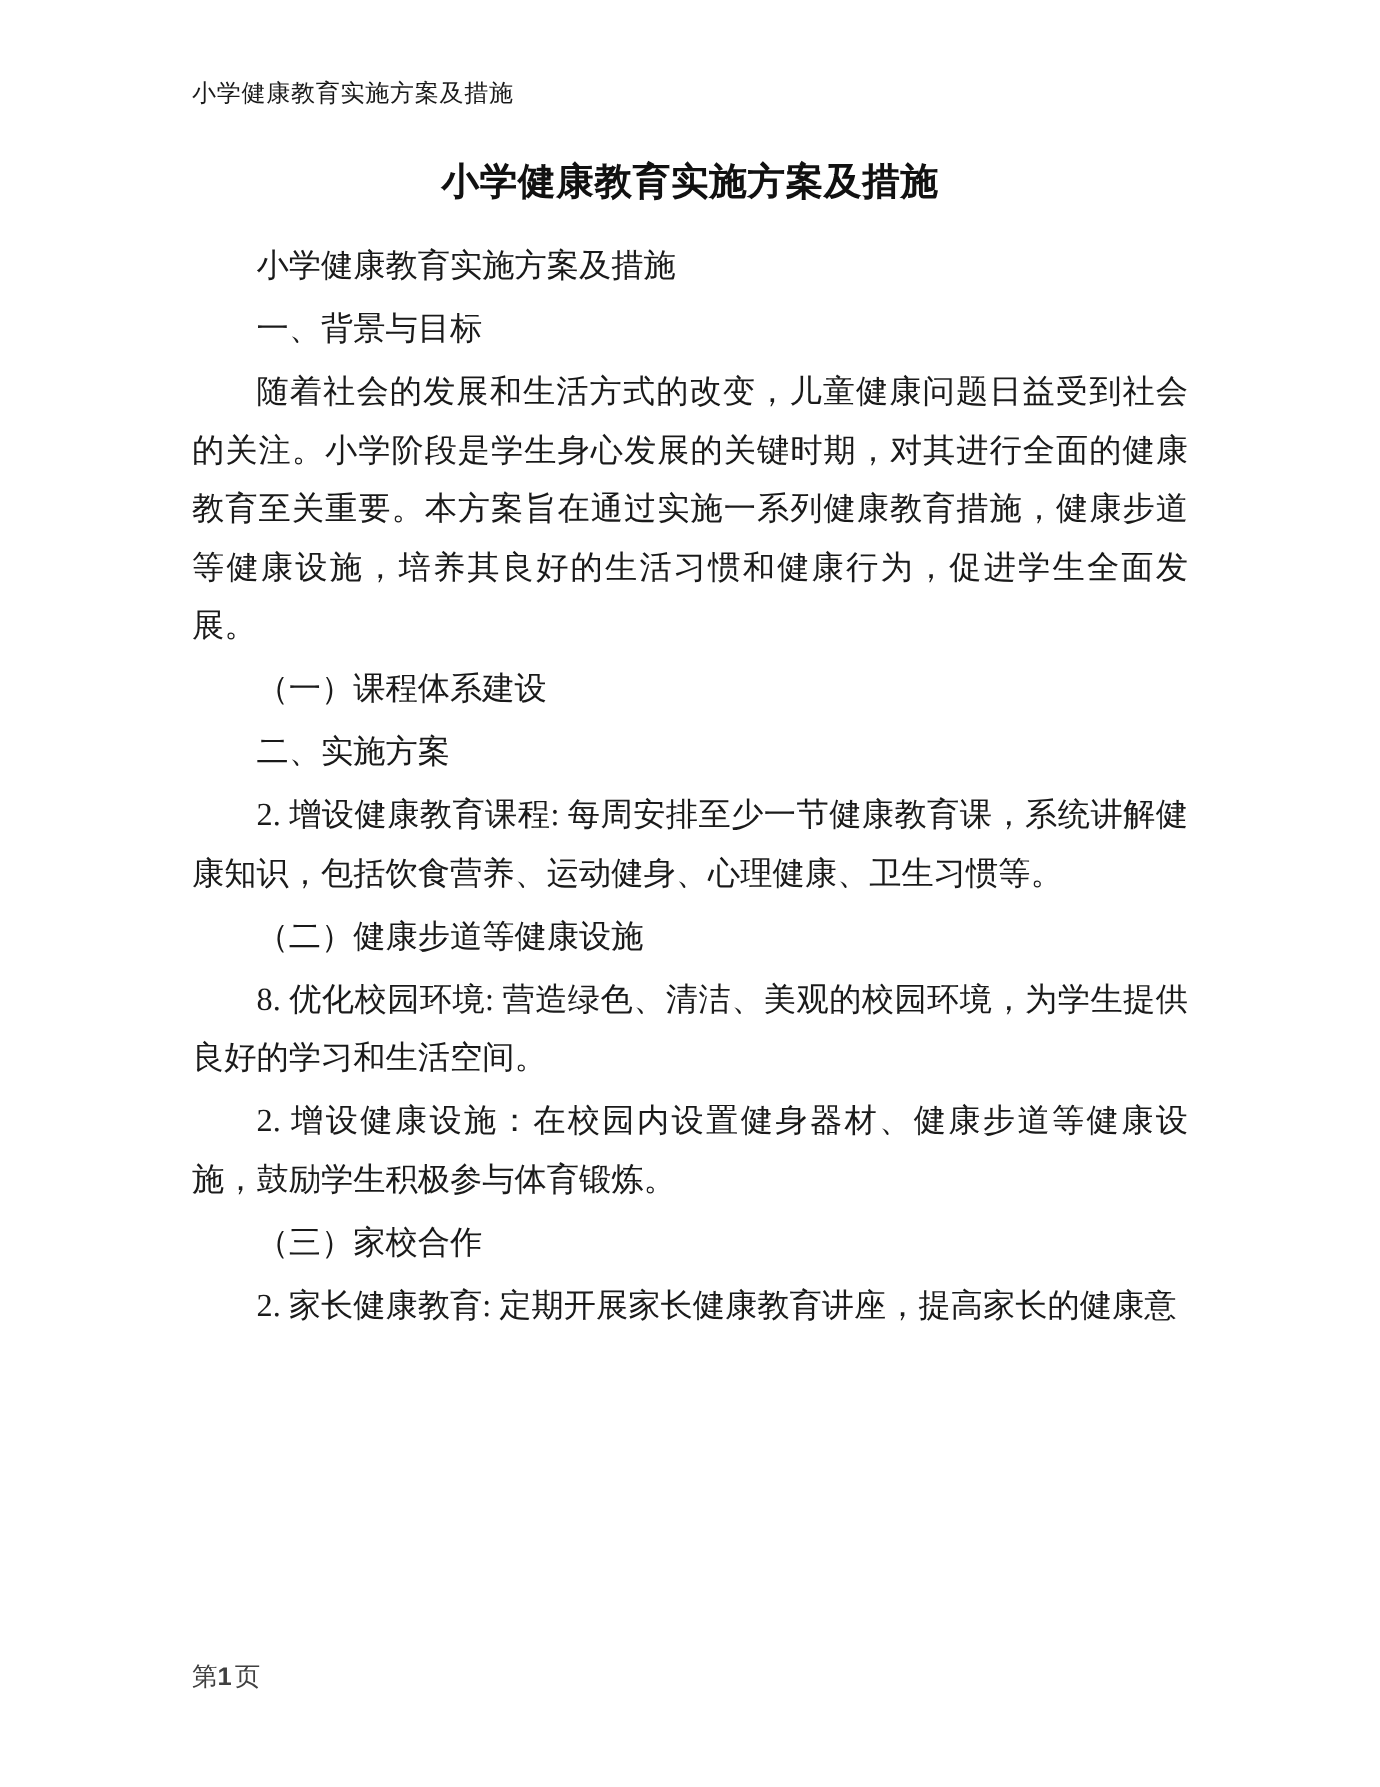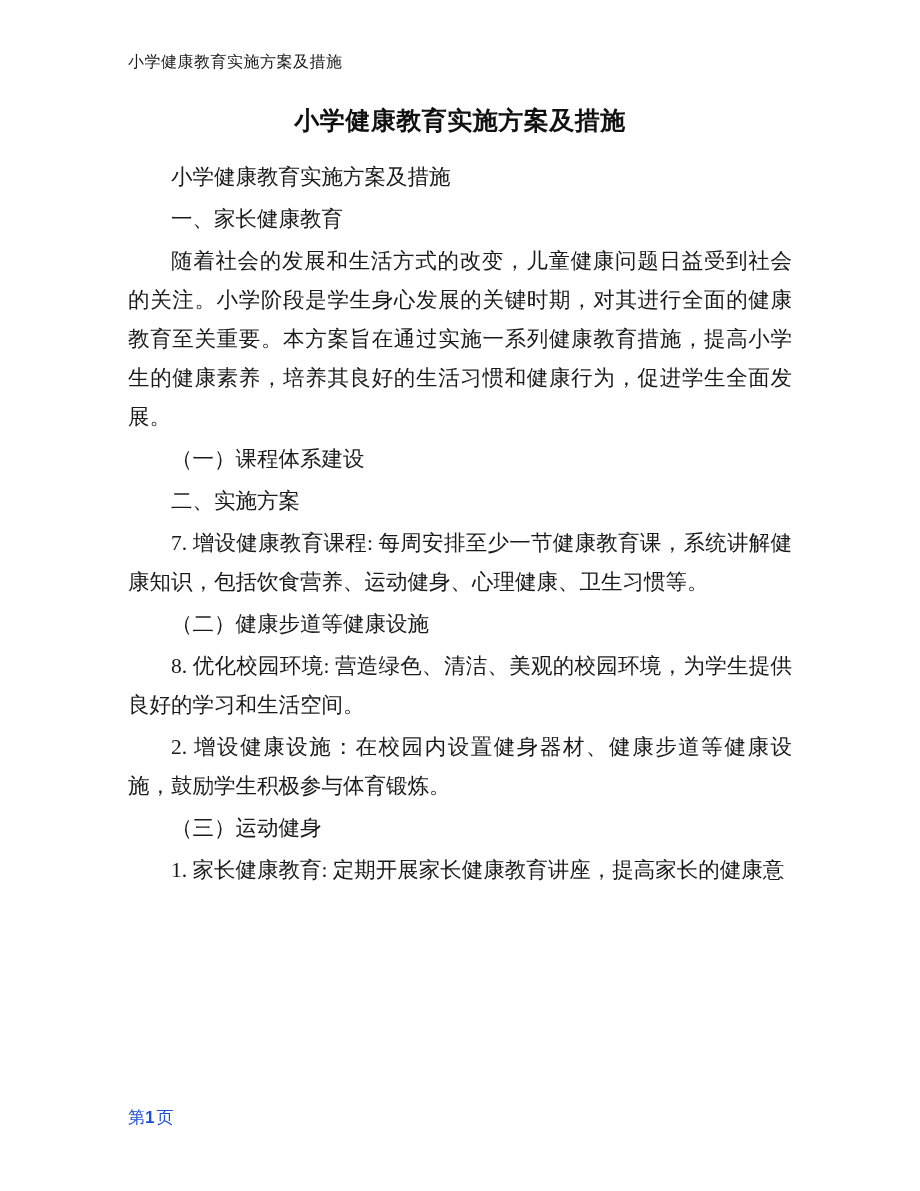--- a/index.html
+++ b/index.html
@@ -50,50 +50,50 @@
   }
   .doc-body p {
     margin: 0 0 3px 0;
     text-indent: 2em;
   }
   .page-footer {
     position: absolute;
     top: 1106px;
     left: 128px;
     font-size: 17px;
-    color: #1d4ed8;
+    color: #404040;
     white-space: nowrap;
     text-align: center;
   }
   .page-footer .page-num {
     font-weight: bold;
     font-family: "Liberation Sans", "DejaVu Sans", sans-serif;
     padding-right: 2px;
   }
 </style>
 </head>
 <body>
 
 <div class="page">
 
   <div class="page-header">小学健康教育实施方案及措施</div>
 
   <h1 class="doc-title">小学健康教育实施方案及措施</h1>
 
   <div class="doc-body">
     <p>小学健康教育实施方案及措施</p>
-    <p>一、家长健康教育</p>
-    <p>随着社会的发展和生活方式的改变，儿童健康问题日益受到社会的关注。小学阶段是学生身心发展的关键时期，对其进行全面的健康教育至关重要。本方案旨在通过实施一系列健康教育措施，提高小学生的健康素养，培养其良好的生活习惯和健康行为，促进学生全面发展。</p>
+    <p>一、背景与目标</p>
+    <p>随着社会的发展和生活方式的改变，儿童健康问题日益受到社会的关注。小学阶段是学生身心发展的关键时期，对其进行全面的健康教育至关重要。本方案旨在通过实施一系列健康教育措施，健康步道等健康设施，培养其良好的生活习惯和健康行为，促进学生全面发展。</p>
     <p>（一）课程体系建设</p>
     <p>二、实施方案</p>
-    <p>7. 增设健康教育课程: 每周安排至少一节健康教育课，系统讲解健康知识，包括饮食营养、运动健身、心理健康、卫生习惯等。</p>
+    <p>2. 增设健康教育课程: 每周安排至少一节健康教育课，系统讲解健康知识，包括饮食营养、运动健身、心理健康、卫生习惯等。</p>
     <p>（二）健康步道等健康设施</p>
     <p>8. 优化校园环境: 营造绿色、清洁、美观的校园环境，为学生提供良好的学习和生活空间。</p>
     <p>2. 增设健康设施：在校园内设置健身器材、健康步道等健康设施，鼓励学生积极参与体育锻炼。</p>
-    <p>（三）运动健身</p>
-    <p>1. 家长健康教育: 定期开展家长健康教育讲座，提高家长的健康意</p>
+    <p>（三）家校合作</p>
+    <p>2. 家长健康教育: 定期开展家长健康教育讲座，提高家长的健康意</p>
   </div>
 
   <div class="page-footer">
     <span>第</span><span class="page-num">1</span><span>页</span>
   </div>
 
 </div>
 
 </body></html>

